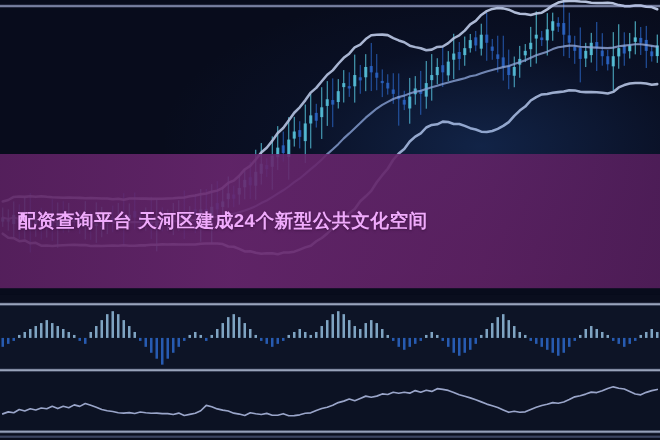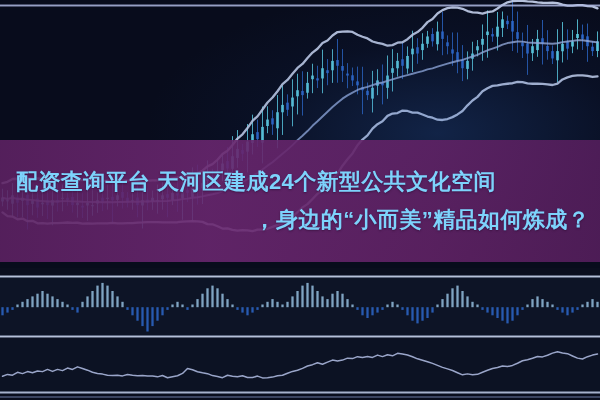--- a/index.html
+++ b/index.html
@@ -69,22 +69,22 @@
     left: 0; top: 140px;
     width: 600px; height: 122px;
     display: flex;
     flex-direction: column;
     justify-content: center;
     align-items: flex-end;
     box-sizing: border-box;
     padding: 0 10px 0 14px;
   }
   .title-line {
-    color: #7dd3fc;
-    font-size: 22px;
+    color: #f0abfc;
+    font-size: 17px;
     font-weight: bold;
     line-height: 38px;
     letter-spacing: 0.4px;
     white-space: nowrap;
     text-shadow: 0 1px 2px rgba(40,10,45,0.55);
   }
   .title-line-1 { align-self: flex-start; padding-left: 2px; }
   .title-line-2 { align-self: flex-end; }
 </style>
 </head>
@@ -476,16 +476,15 @@
 
   <div class="rule rule-top"></div>
   <div class="rule rule-hist-t"></div>
   <div class="rule rule-hist-b"></div>
   <div class="rule rule-bottom"></div>
   <div class="rule rule-foot"></div>
 
   <div id="banner"></div>
   <div id="title-wrap">
     <div class="title-line title-line-1">配资查询平台 天河区建成24个新型公共文化空间</div>
-    <div class="title-line title-line-2">，身边的“小而美”精品如何炼成？</div>
   </div>
 
 </div>
 
 </body></html>

